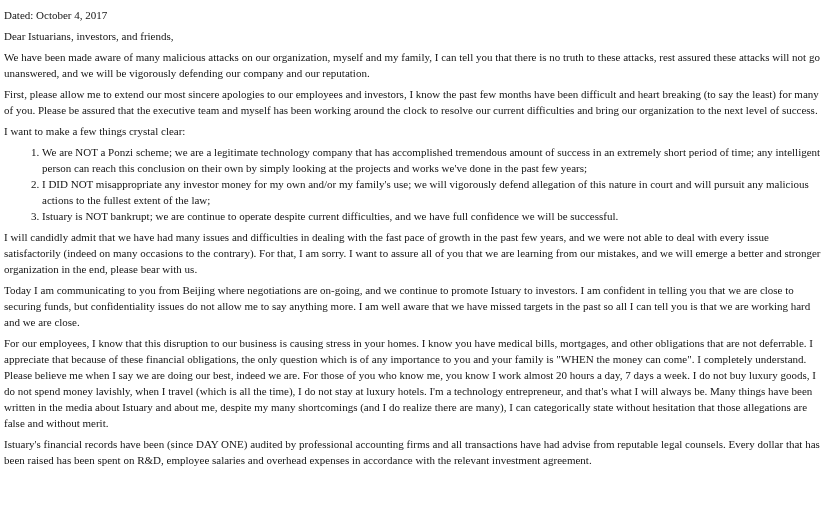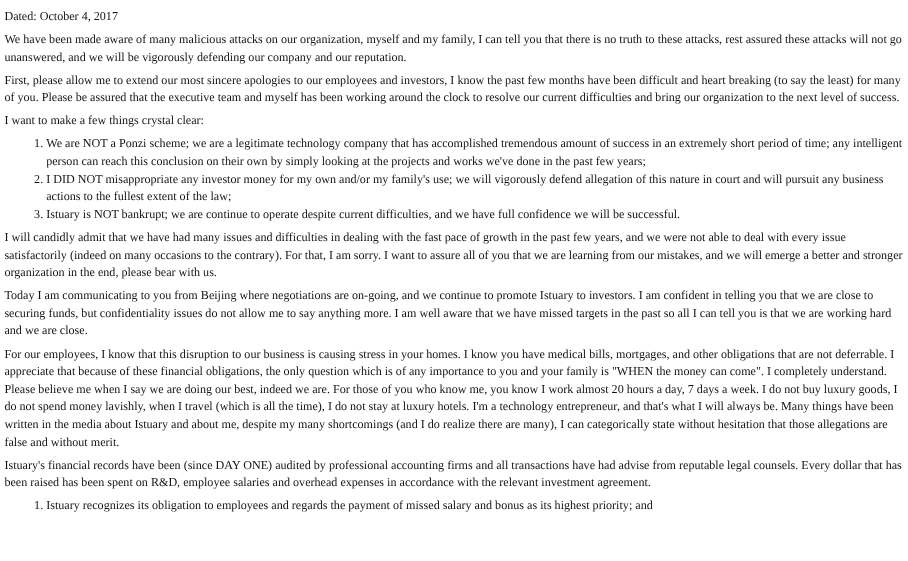--- a/index.html
+++ b/index.html
@@ -25,30 +25,27 @@
   }
   .doc ol li {
     margin: 0;
   }
 </style>
 </head>
 <body>
 
 <div class="doc">
   <p>Dated: October 4, 2017</p>
+  <p>Dear Istuarians, investors, and friends,</p>
   <p>We have been made aware of many malicious attacks on our organization, myself and my family, I can tell you that there is no truth to these attacks, rest assured these attacks will not go unanswered, and we will be vigorously defending our company and our reputation.</p>
   <p>First, please allow me to extend our most sincere apologies to our employees and investors, I know the past few months have been difficult and heart breaking (to say the least) for many of you. Please be assured that the executive team and myself has been working around the clock to resolve our current difficulties and bring our organization to the next level of success.</p>
   <p>I want to make a few things crystal clear:</p>
   <ol>
     <li>We are NOT a Ponzi scheme; we are a legitimate technology company that has accomplished tremendous amount of success in an extremely short period of time; any intelligent person can reach this conclusion on their own by simply looking at the projects and works we've done in the past few years;</li>
-    <li>I DID NOT misappropriate any investor money for my own and/or my family's use; we will vigorously defend allegation of this nature in court and will pursuit any business actions to the fullest extent of the law;</li>
+    <li>I DID NOT misappropriate any investor money for my own and/or my family's use; we will vigorously defend allegation of this nature in court and will pursuit any malicious actions to the fullest extent of the law;</li>
     <li>Istuary is NOT bankrupt; we are continue to operate despite current difficulties, and we have full confidence we will be successful.</li>
   </ol>
   <p>I will candidly admit that we have had many issues and difficulties in dealing with the fast pace of growth in the past few years, and we were not able to deal with every issue satisfactorily (indeed on many occasions to the contrary). For that, I am sorry. I want to assure all of you that we are learning from our mistakes, and we will emerge a better and stronger organization in the end, please bear with us.</p>
   <p>Today I am communicating to you from Beijing where negotiations are on-going, and we continue to promote Istuary to investors. I am confident in telling you that we are close to securing funds, but confidentiality issues do not allow me to say anything more. I am well aware that we have missed targets in the past so all I can tell you is that we are working hard and we are close.</p>
   <p>For our employees, I know that this disruption to our business is causing stress in your homes. I know you have medical bills, mortgages, and other obligations that are not deferrable. I appreciate that because of these financial obligations, the only question which is of any importance to you and your family is "WHEN the money can come". I completely understand. Please believe me when I say we are doing our best, indeed we are. For those of you who know me, you know I work almost 20 hours a day, 7 days a week. I do not buy luxury goods, I do not spend money lavishly, when I travel (which is all the time), I do not stay at luxury hotels. I'm a technology entrepreneur, and that's what I will always be. Many things have been written in the media about Istuary and about me, despite my many shortcomings (and I do realize there are many), I can categorically state without hesitation that those allegations are false and without merit.</p>
   <p>Istuary's financial records have been (since DAY ONE) audited by professional accounting firms and all transactions have had advise from reputable legal counsels. Every dollar that has been raised has been spent on R&amp;D, employee salaries and overhead expenses in accordance with the relevant investment agreement.</p>
-  <ol>
-    <li>Istuary recognizes its obligation to employees and regards the payment of missed salary and bonus as its highest priority; and</li>
-
-  </ol>
 
 </div>
 
 </body></html>

